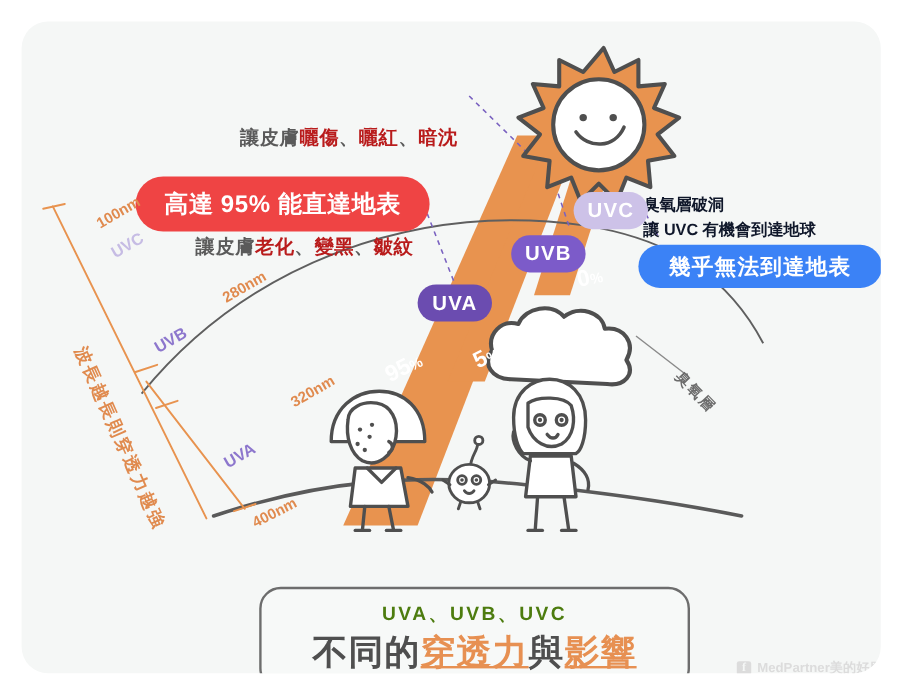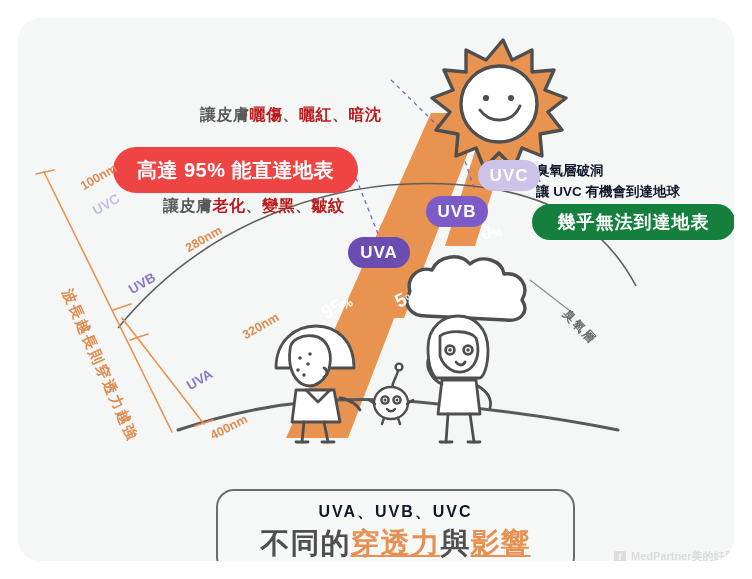--- a/index.html
+++ b/index.html
@@ -8,21 +8,21 @@
   #card{position:absolute;left:18px;top:18px;width:716px;height:543px;background:#f5f7f6;border-radius:22px;overflow:hidden;}
 
   
   .beams{position:absolute;left:0;top:0;width:716px;height:543px;}
 
   
   .badge{position:absolute;display:flex;align-items:center;justify-content:center;
          border-radius:999px;color:#ffffff;font-weight:bold;white-space:nowrap;}
   .badge-main1{left:144px;top:38px;width:229px;height:42px;background:#8668cf;font-size:20px;letter-spacing:.5px;}
   .badge-main2{left:95px;top:129px;width:245px;height:46px;background:#ef4444;font-size:20px;letter-spacing:.5px;}
-  .badge-soft{left:514px;top:186px;width:203px;height:36px;background:#15803d;font-size:18px;letter-spacing:1px;}
+  .badge-soft{left:514px;top:186px;width:203px;height:36px;background:#3b82f6;font-size:18px;letter-spacing:1px;}
 
   .sub{position:absolute;font-size:16px;font-weight:bold;color:#5a5a5a;white-space:nowrap;letter-spacing:.5px;}
   .sub1{left:182px;top:87px;}
   .sub2{left:145px;top:178px;}
   .sub .hl{color:#b91c1c;}
 
   .pill{position:absolute;display:flex;align-items:center;justify-content:center;
         border-radius:999px;color:#ffffff;font-weight:bold;font-size:17px;letter-spacing:1px;}
   .pill-uva{left:330px;top:219px;width:62px;height:31px;background:#6b4cb0;}
   .pill-uvb{left:408px;top:178px;width:62px;height:31px;background:#7c5bc9;}
@@ -53,21 +53,21 @@
   .band-uvc{left:72px;top:187px;color:#c6bce4;transform:rotate(-30deg);transform-origin:left top;}
   .band-uvb{left:108px;top:266px;color:#8d77cd;transform:rotate(-30deg);transform-origin:left top;}
   .band-uva{left:166px;top:362px;color:#8d77cd;transform:rotate(-30deg);transform-origin:left top;}
 
   .vert-note{position:absolute;left:57px;top:268px;font-size:14.5px;font-weight:bold;color:#e08a4e;
              white-space:nowrap;transform:rotate(66deg);transform-origin:left top;letter-spacing:2px;}
 
   
   .titlebox{position:absolute;left:198px;top:471px;width:355px;height:82px;
             border:2.5px solid #6d6d6d;border-radius:18px;background:#f7f9f8;}
-  .t-small{position:absolute;left:0;right:0;top:11px;text-align:center;font-size:16px;color:#0f172a;
+  .t-small{position:absolute;left:0;right:0;top:11px;text-align:center;font-size:16px;color:#4d7c0f;
            letter-spacing:2px;font-weight:bold;}
   .t-big{position:absolute;left:0;right:0;top:33px;text-align:center;font-size:29px;font-weight:bold;
          color:#4f4f4f;letter-spacing:1px;}
   .t-big .hl{color:#e79052;text-decoration:underline;}
 
   
   .wm{position:absolute;left:596px;top:531px;display:flex;align-items:center;gap:5px;
       font-size:11px;color:#dcdcdc;font-weight:bold;white-space:nowrap;}
   .fb{width:12px;height:12px;background:#dcdcdc;border-radius:2px;color:#f5f7f6;
       font-size:10px;line-height:12px;text-align:center;font-family:"Liberation Serif",serif;}

